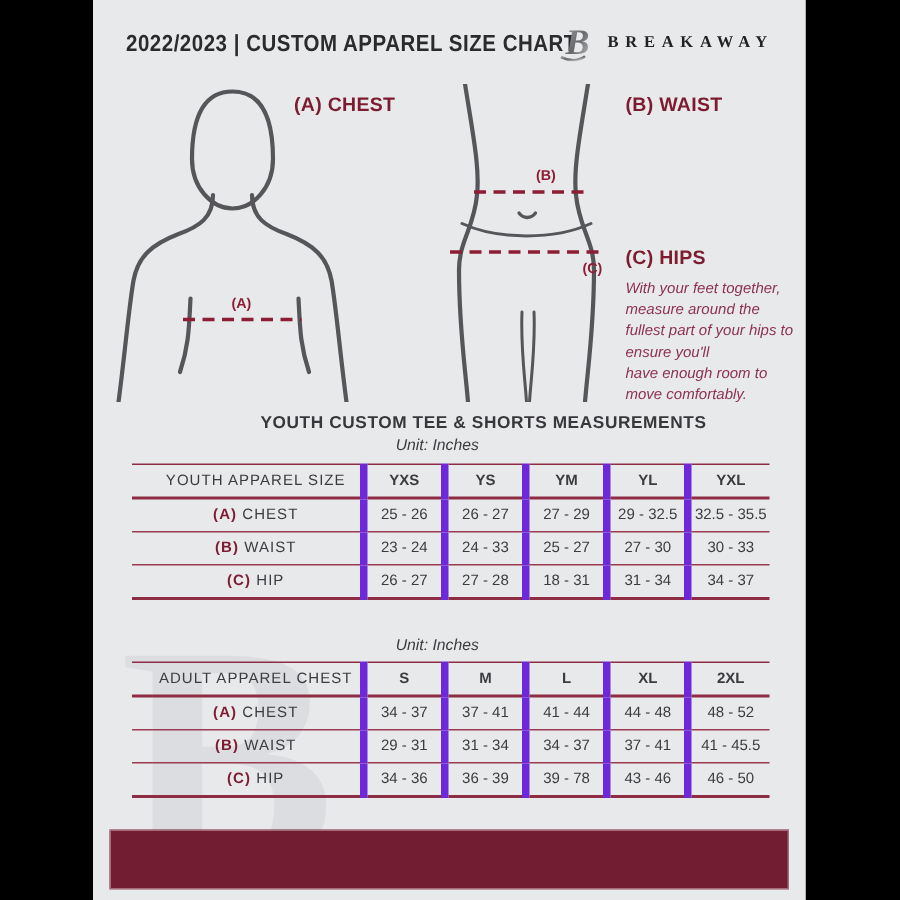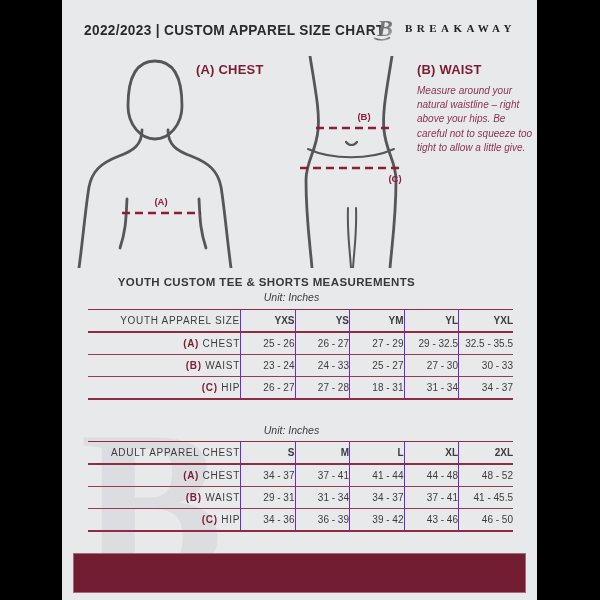--- a/index.html
+++ b/index.html
@@ -20,38 +20,38 @@
   .fig-lower{left:228px;top:56px;}
   .instr{position:absolute;width:116px;}
   .instr-chest{left:134px;top:62px;}
   .instr-waist{left:355px;top:62px;}
   .instr-hips{left:355px;top:164px;}
   .instr h3{margin:0 0 7px 0;font-size:13px;font-weight:bold;color:#7d1c30;letter-spacing:.2px;}
   .instr p{margin:0;font-size:10px;line-height:1.42;font-style:italic;color:#8d3150;
            white-space:pre-line;}
 
   
-  .sec-title{position:absolute;left:0;width:409px;text-align:center;font-size:11.5px;
+  .sec-title{position:absolute;left:0;width:409px;text-align:right;font-size:11.5px;
              font-weight:bold;color:#38383c;letter-spacing:.4px;}
   .sec-unit{position:absolute;left:0;width:459px;text-align:center;font-size:10.5px;
             font-style:italic;color:#3c3c40;}
   .yt-title{top:276px;} .yt-unit{top:291px;}
   .ad-title{top:409px;} .ad-unit{top:424px;}
 
   
   table.size-table{position:absolute;left:26px;width:425px;border-collapse:collapse;
        table-layout:fixed;z-index:2;background:transparent;}
   .yt-table{top:309px;} .ad-table{top:441px;}
   table.size-table{border-top:1.5px solid #8e2c44;border-bottom:2px solid #8e2c44;}
   table.size-table thead tr{border-bottom:2.5px solid #8e2c44;}
   table.size-table tbody tr{border-top:1px solid #9a3b52;}
   table.size-table th, table.size-table td{height:21px;padding:0;border:0;
        font-size:10px;color:#3c3c40;text-align:center;white-space:nowrap;}
-  table.size-table th + th, table.size-table td + td{border-left:1px solid #6d28d9;text-align:right;}
-  table.size-table th.label-col, table.size-table td.label-col{width:139px;text-align:right;
+  table.size-table th + th, table.size-table td + td{border-left:5px solid #6d28d9;}
+  table.size-table th.label-col, table.size-table td.label-col{width:139px;text-align:center;
        padding-left:13px;letter-spacing:.7px;}
   table.size-table th{font-weight:bold;}
   table.size-table th.label-col{font-weight:normal;font-size:10px;}
   td.label-col .prefix{color:#7d1c30;font-weight:bold;}
 
   
   .watermark{position:absolute;left:18px;top:398px;font-size:215px;font-weight:bold;
        color:#dcdde0;z-index:1;line-height:1;font-family:"Liberation Serif", serif;}
 
   
@@ -120,21 +120,25 @@
         <line x1="10" y1="112" x2="114" y2="112" stroke="#8c1d35" stroke-width="2.4" stroke-dasharray="8 5"></line>
         <text class="tag" x="105" y="126" text-anchor="middle">(C)</text>
       </g>
     </svg>
 
     <div class="instr instr-chest">
       <h3>(A) CHEST</h3>
     </div>
     <div class="instr instr-waist">
       <h3>(B) WAIST</h3>
-      <p>Measure around your natural waistline – right above your hips. Be careful not to squeeze too tight to allow a little give.</p>
+    </div>
+    <div class="instr instr-hips">
+      <h3>(C) HIPS</h3>
+      <p>With your feet together, measure around the fullest part of your hips to ensure you'll
+have enough room to move comfortably.</p>
     </div>
 
     <div class="watermark">B</div>
 
     <div class="sec-title yt-title">YOUTH CUSTOM TEE &amp; SHORTS MEASUREMENTS</div>
     <div class="sec-unit yt-unit">Unit: Inches</div>
     <table class="size-table yt-table">
       <thead>
           <tr>
             <th class="label-col">YOUTH APPAREL SIZE</th>
@@ -199,21 +203,21 @@
             <td>29 - 31</td>
             <td>31 - 34</td>
             <td>34 - 37</td>
             <td>37 - 41</td>
             <td>41 - 45.5</td>
           </tr>
           <tr>
             <td class="label-col"><span class="prefix">(C)</span><span> HIP</span></td>
             <td>34 - 36</td>
             <td>36 - 39</td>
-            <td>39 - 42</td>
+            <td>39 - 78</td>
             <td>43 - 46</td>
             <td>46 - 50</td>
           </tr>
         </tbody>
     </table>
 
     <div class="footer-bar"></div>
   </div>
 </div>
 

